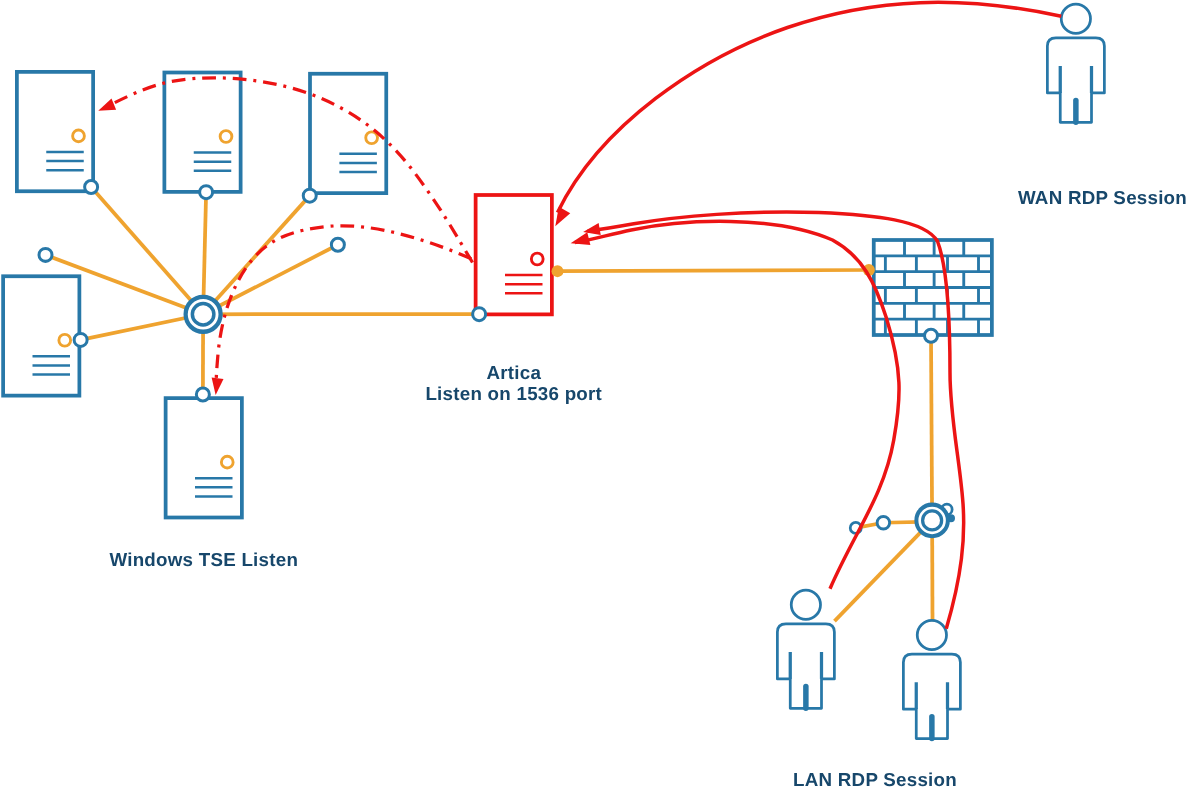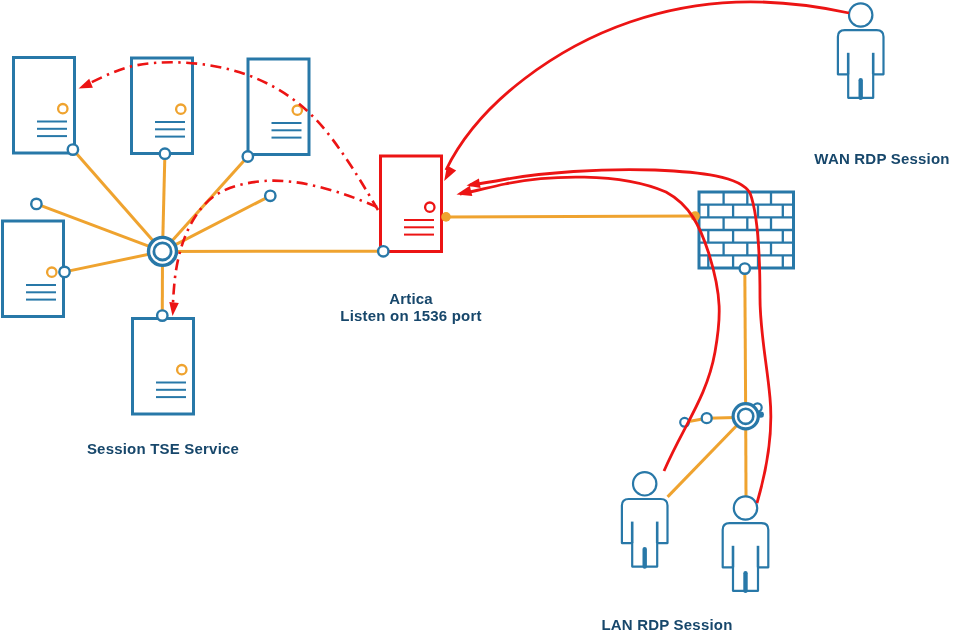--- a/index.html
+++ b/index.html
@@ -183,19 +183,19 @@
     <path fill="var(--red)" d="M 466.5,185.5 L 478.9,178.4 L 480.6,187.9 Z"></path>
 
     <path class="red-stroke" stroke-width="2.6" stroke-dasharray="11 5.5 2.4 5.5" d="M 378,210 C 366,190 352,165 330,136 C 309,109 284,88 245,74 C 207,61 160,59 129,67 C 114,71 98,79 86,85"></path>
     <path fill="var(--red)" d="M 78.6,88.5 L 89.2,78.8 L 92.9,87.7 Z"></path>
 
     <path class="red-stroke" stroke-width="2.6" stroke-dasharray="11 5.5 2.4 5.5" d="M 377,207 C 345,193 300,178 264,181 C 232,184 212,192 197,214 C 184,233 177,257 174.5,282 C 173.8,290 173.3,296 173,303"></path>
     <path fill="var(--red)" d="M 172.5,316.0 L 169.3,302.0 L 178.8,303.1 Z"></path>
   </g>
 </svg>
 
-<div class="label" style="left:163px;top:440px;">Session TSE Service</div>
+<div class="label" style="left:163px;top:440px;">Windows TSE Listen</div>
 <div class="label" style="left:411px;top:290px;">
   <div>Artica</div>
   <div>Listen on 1536 port</div>
 </div>
 <div class="label" style="left:882px;top:130px;margin-top:20px;">WAN RDP Session</div>
-<div class="label" style="left:667px;top:616px;">LAN RDP Session</div>
+<div class="label" style="left:700px;top:616px;">LAN RDP Session</div>
 
 </body></html>

